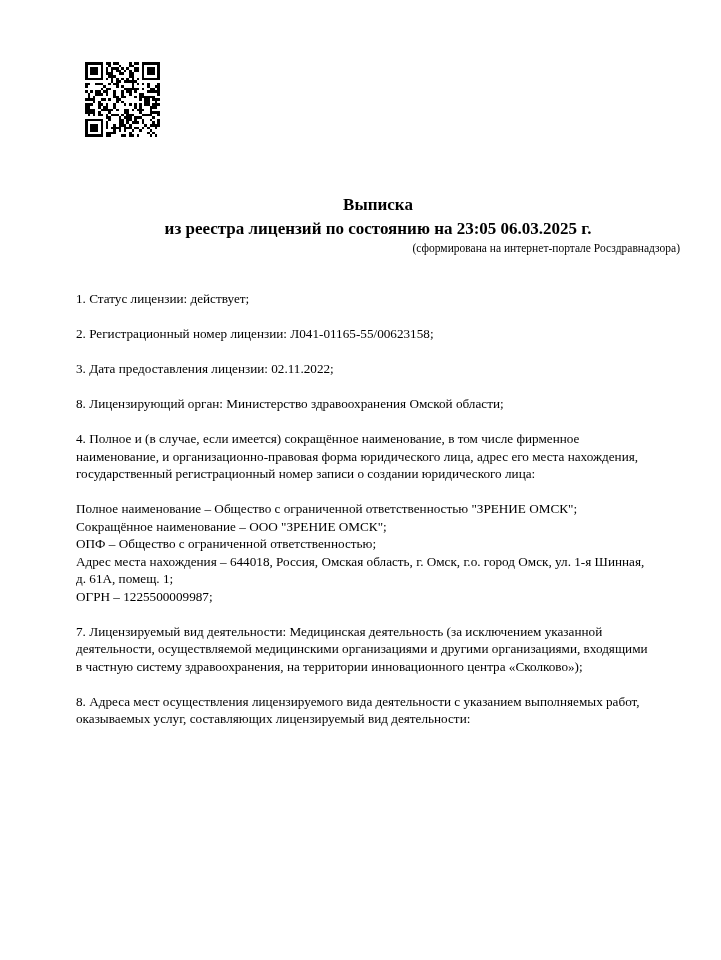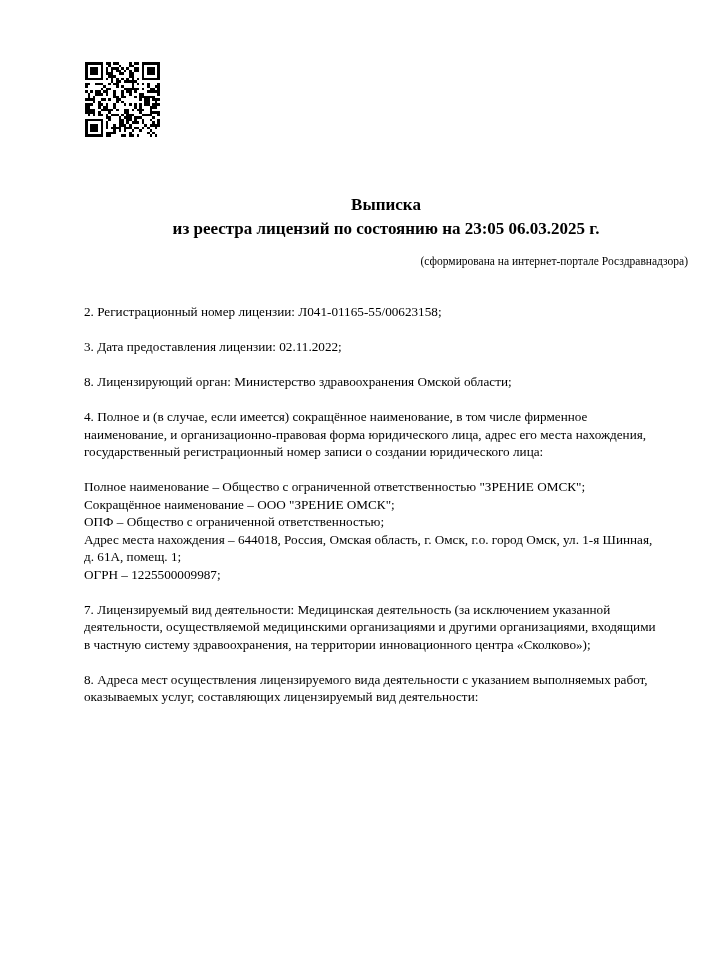--- a/index.html
+++ b/index.html
@@ -12,32 +12,32 @@
     overflow: hidden;
   }
   .qr {
     position: absolute;
     left: 85px; top: 62px;
     width: 75px; height: 75px;
   }
   .qr svg { width: 100%; height: 100%; display: block; }
   .content {
     position: absolute;
-    left: 84px; top: 0;
+    left: 76px; top: 0;
     width: 604px;
   }
   .title {
     margin-top: 193px;
     text-align: center;
     font-weight: bold;
     font-size: 17px;
     line-height: 24px;
   }
   .subtitle {
-    margin-top: 13px;
+    margin-top: 0;
     text-align: right;
     font-size: 11.5px;
     line-height: 15px;
   }
   .doc-body {
     margin-top: 34px;
   }
   .para {
     width: 580px;
     font-size: 13.2px;
@@ -457,20 +457,21 @@
   <div class="content">
     <div class="title">
       <div>Выписка</div>
       <div>из реестра лицензий по состоянию на 23:05 06.03.2025 г.</div>
     </div>
 
     <div class="subtitle">(сформирована на интернет-портале Росздравнадзора)</div>
 
     <div class="doc-body">
 
+    <div class="para">1. Статус лицензии: действует;</div>
         <div class="para">2. Регистрационный номер лицензии: Л041-01165-55/00623158;</div>
         <div class="para">3. Дата предоставления лицензии: 02.11.2022;</div>
         <div class="para">8. Лицензирующий орган: Министерство здравоохранения Омской области;</div>
         <div class="para">4. Полное и (в случае, если имеется) сокращённое наименование, в том числе фирменное наименование, и организационно-правовая форма юридического лица, адрес его места нахождения, государственный регистрационный номер записи о создании юридического лица:</div>
         <div class="para">Полное наименование – Общество с ограниченной ответственностью "ЗРЕНИЕ ОМСК";
 Сокращённое наименование – ООО "ЗРЕНИЕ ОМСК";
 ОПФ – Общество с ограниченной ответственностью;
 Адрес места нахождения – 644018, Россия, Омская область, г. Омск, г.о. город Омск, ул. 1-я Шинная, д. 61А, помещ. 1;
 ОГРН – 1225500009987;</div>
         <div class="para">7. Лицензируемый вид деятельности: Медицинская деятельность (за исключением указанной деятельности, осуществляемой медицинскими организациями и другими организациями, входящими в частную систему здравоохранения, на территории инновационного центра «Сколково»);</div>

